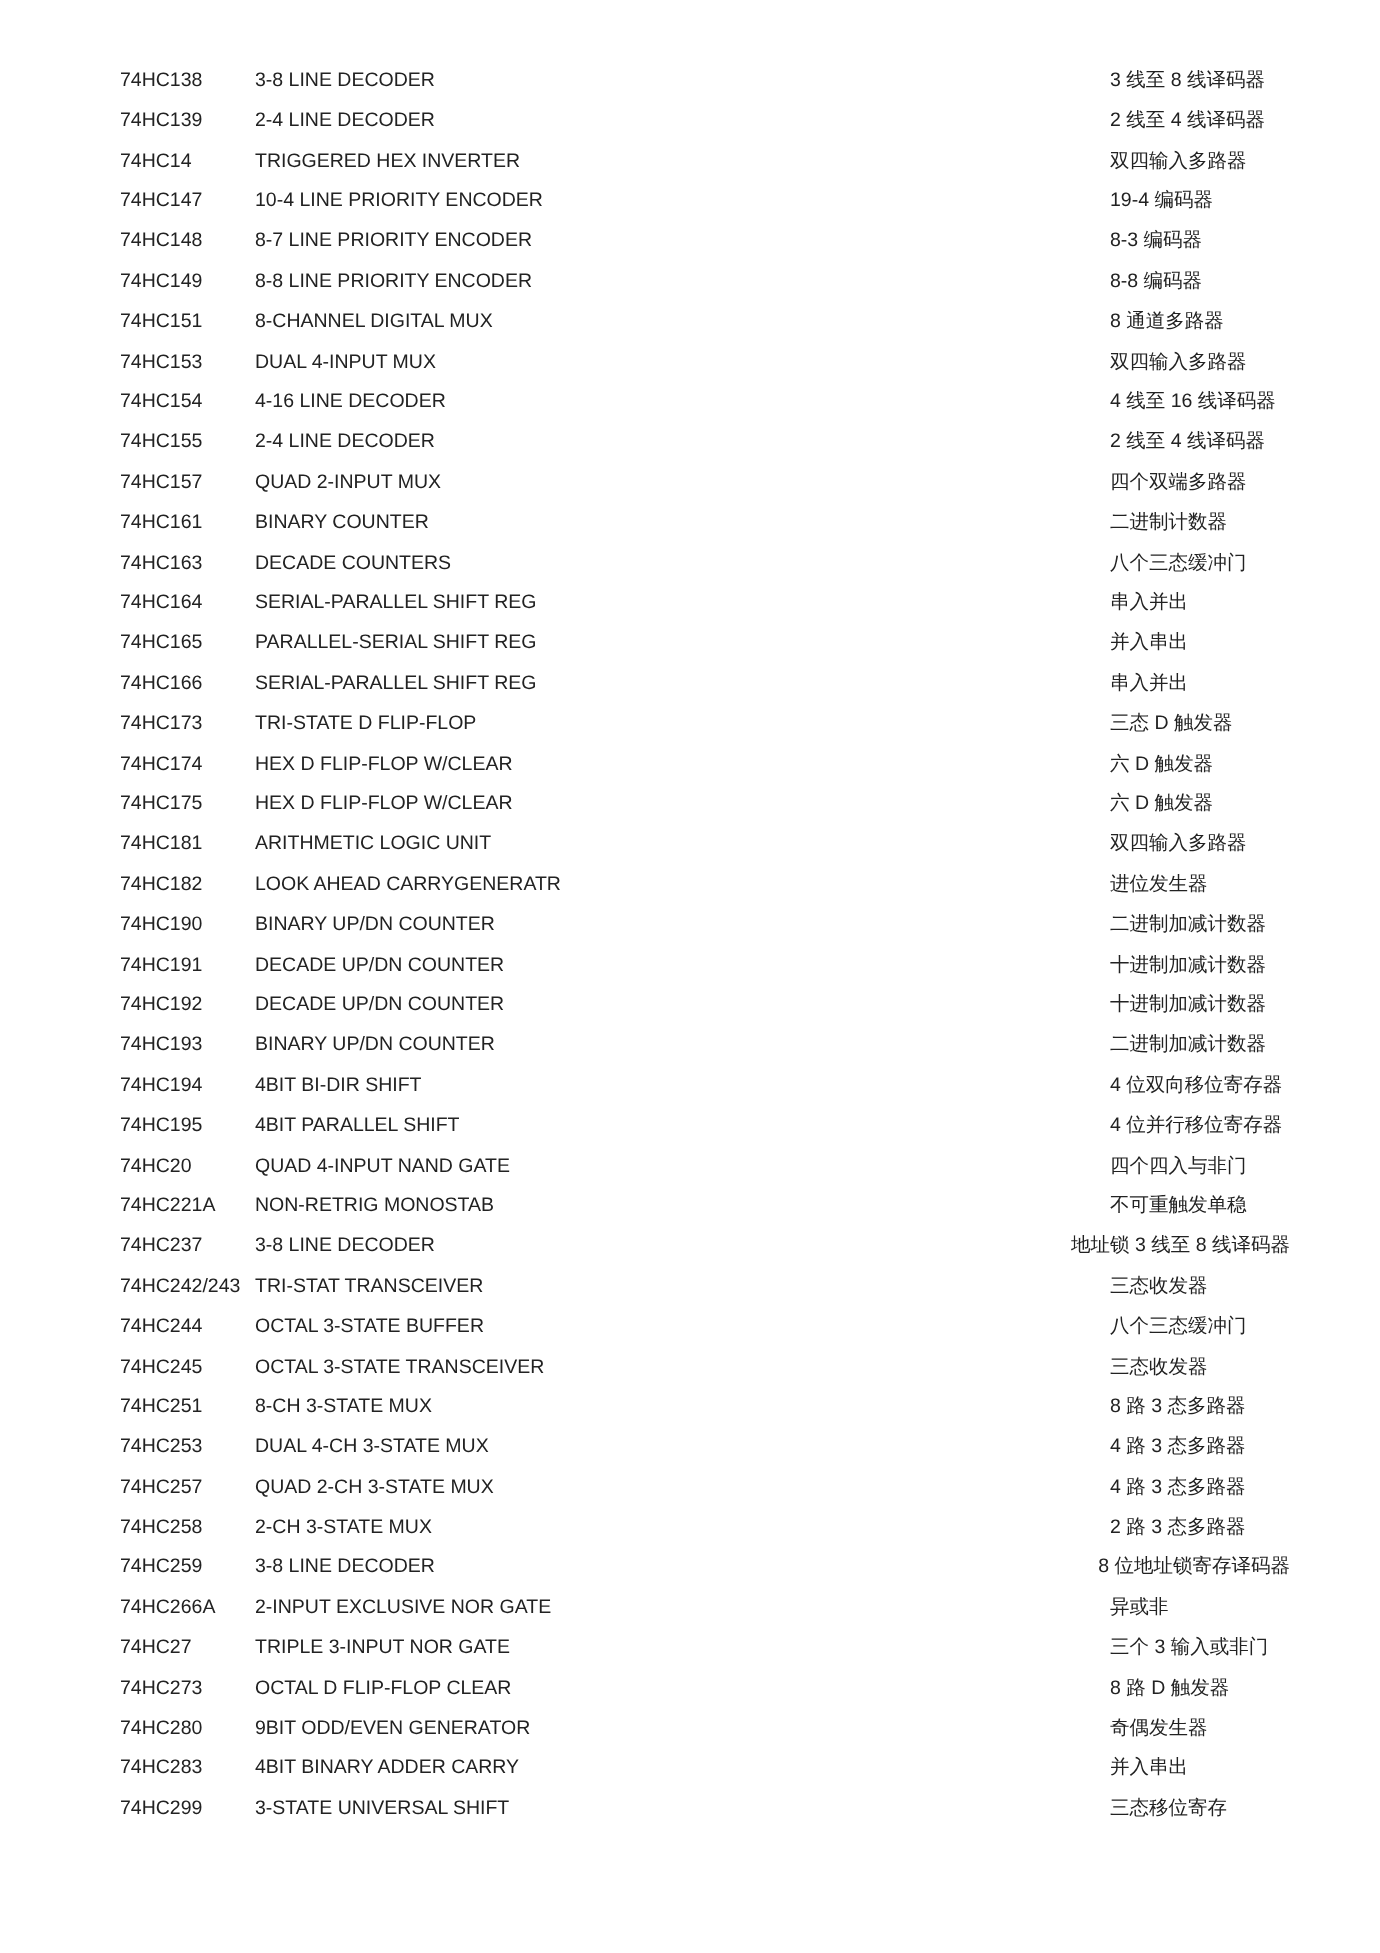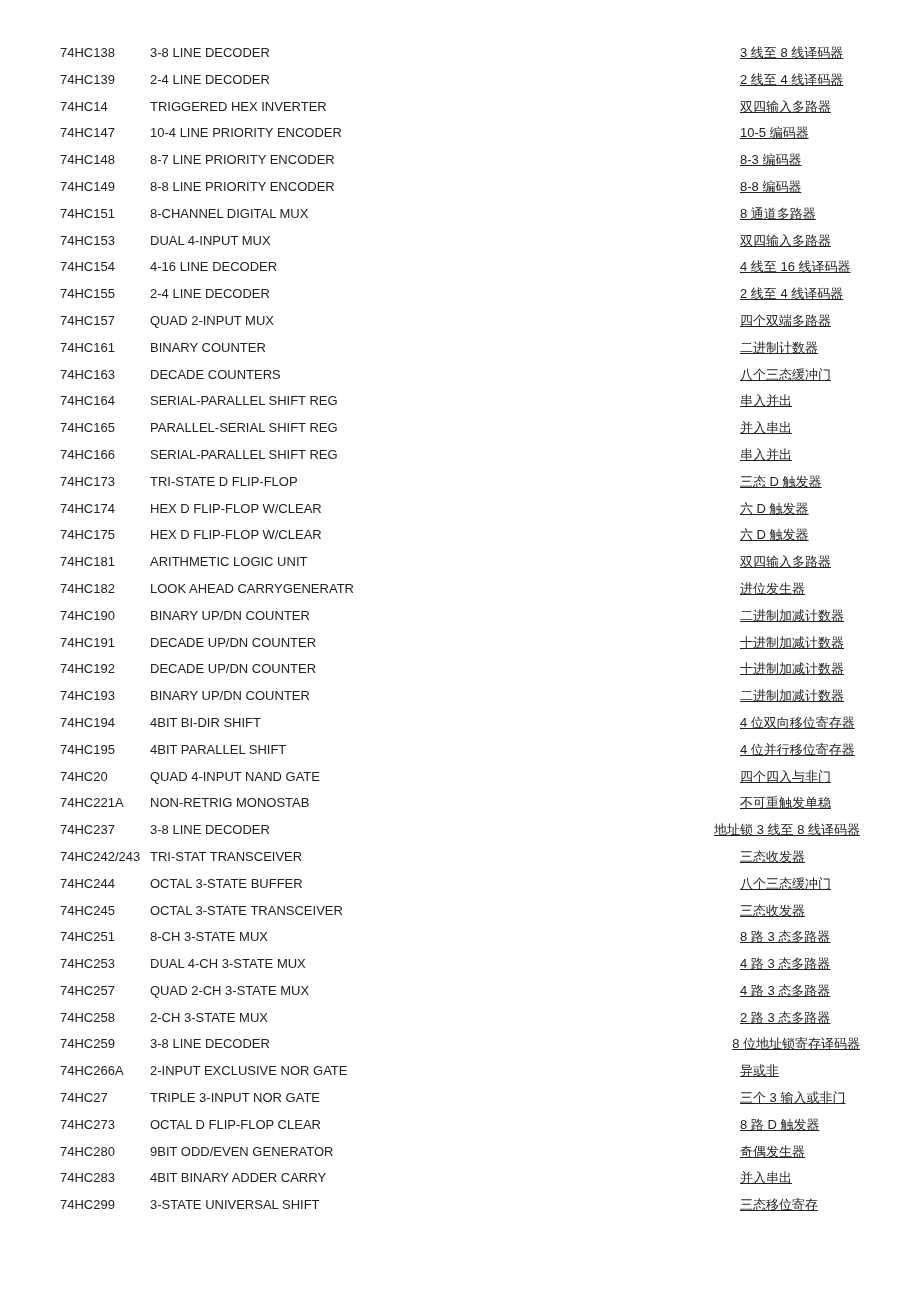--- a/index.html
+++ b/index.html
@@ -13,20 +13,21 @@
       font-size: 13px;
       color: #222;
       width: 920px;
       min-height: 1302px;
       padding: 40px 60px;
     }
     .component-list {
       display: flex;
       flex-direction: column;
       gap: 0px;
+      margin-left: 20px;
     }
     .component-row {
       display: flex;
       align-items: baseline;
       padding: 3px 0;
       line-height: 1.6;
     }
     .component-id {
       min-width: 90px;
       font-weight: normal;
@@ -34,21 +35,20 @@
     }
     .component-desc-en {
       flex: 1;
       white-space: nowrap;
       padding-right: 20px;
     }
     .component-desc-zh {
       min-width: 120px;
       text-align: left;
       white-space: nowrap;
-      text-decoration: underline;
     }
   </style>
 </head>
 <body>
 
 <div class="component-list">
 <div class="component-row">
       <span class="component-id">74HC138</span>
       <span class="component-desc-en">3-8 LINE DECODER</span>
       <span class="component-desc-zh">3 线至 8 线译码器</span>
@@ -59,21 +59,21 @@
       <span class="component-desc-zh">2 线至 4 线译码器</span>
     </div>
     <div class="component-row">
       <span class="component-id">74HC14</span>
       <span class="component-desc-en">TRIGGERED HEX INVERTER</span>
       <span class="component-desc-zh">双四输入多路器</span>
     </div>
     <div class="component-row">
       <span class="component-id">74HC147</span>
       <span class="component-desc-en">10-4 LINE PRIORITY ENCODER</span>
-      <span class="component-desc-zh">10-5 编码器</span>
+      <span class="component-desc-zh">19-4 编码器</span>
     </div>
     <div class="component-row">
       <span class="component-id">74HC148</span>
       <span class="component-desc-en">8-7 LINE PRIORITY ENCODER</span>
       <span class="component-desc-zh">8-3 编码器</span>
     </div>
     <div class="component-row">
       <span class="component-id">74HC149</span>
       <span class="component-desc-en">8-8 LINE PRIORITY ENCODER</span>
       <span class="component-desc-zh">8-8 编码器</span>

